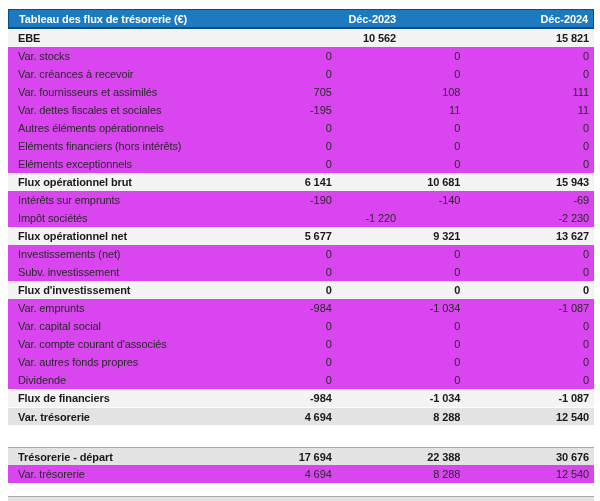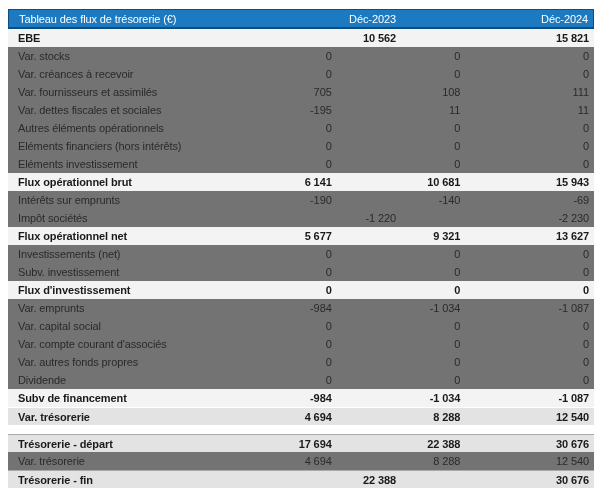--- a/index.html
+++ b/index.html
@@ -14,27 +14,27 @@
     left:8px; top:9px;
     width:586px;
     font-size:11px;
     color:#2a2a2a;
     letter-spacing:-0.1px;
   }
   .row {
     display:flex;
     align-items:center;
     height:18px;
-    background:#737373;
+    background:#d946ef;
   }
   .row.header {
     height:20px;
     background:var(--header-bg,#1d7ac1);
     color:#ffffff;
-    font-weight:normal;
+    font-weight:bold;
     border:1px solid var(--header-border,#0d4e80);
     border-bottom-width:2px;
   }
   .cell { white-space:nowrap; overflow:hidden; }
   .cell.label {
     flex:0 0 200px;
     padding-left:10px;
     text-align:left;
   }
   .cell.num {
@@ -52,20 +52,21 @@
     background:var(--total-bg,#e3e3e3);
     font-weight:bold;
     color:#1a1a1a;
     border-top:1px solid #ffffff;
   }
   .row.grand {
     background:var(--total-bg,#e3e3e3);
     font-weight:bold;
     color:#1a1a1a;
     border-top:1px solid var(--total-border,#a9a9a9);
+    margin-top:13px;
   }
   .spacer { height:9px; background:#ffffff; }
 </style>
 </head>
 <body>
 
 <div class="sheet">
   <div class="row header">
     <div class="cell label">Tableau des flux de trésorerie (€)</div>
     <div class="cell num">Déc-2023</div>
@@ -107,21 +108,21 @@
         <div class="cell num">0</div>
         <div class="cell num">0</div>
       </div>
       <div class="row normal">
         <div class="cell label">Eléments financiers (hors intérêts)</div>
         <div class="cell num">0</div>
         <div class="cell num">0</div>
         <div class="cell num">0</div>
       </div>
       <div class="row normal">
-        <div class="cell label">Eléments investissement</div>
+        <div class="cell label">Eléments exceptionnels</div>
         <div class="cell num">0</div>
         <div class="cell num">0</div>
         <div class="cell num">0</div>
       </div>
       <div class="row subtotal">
         <div class="cell label">Flux opérationnel brut</div>
         <div class="cell num">6 141</div>
         <div class="cell num">10 681</div>
         <div class="cell num">15 943</div>
       </div>
@@ -184,21 +185,21 @@
         <div class="cell num">0</div>
         <div class="cell num">0</div>
       </div>
       <div class="row normal">
         <div class="cell label">Dividende</div>
         <div class="cell num">0</div>
         <div class="cell num">0</div>
         <div class="cell num">0</div>
       </div>
       <div class="row subtotal">
-        <div class="cell label">Subv de financement</div>
+        <div class="cell label">Flux de financiers</div>
         <div class="cell num">-984</div>
         <div class="cell num">-1 034</div>
         <div class="cell num">-1 087</div>
       </div>
       <div class="row total">
         <div class="cell label">Var. trésorerie</div>
         <div class="cell num">4 694</div>
         <div class="cell num">8 288</div>
         <div class="cell num">12 540</div>
       </div>

